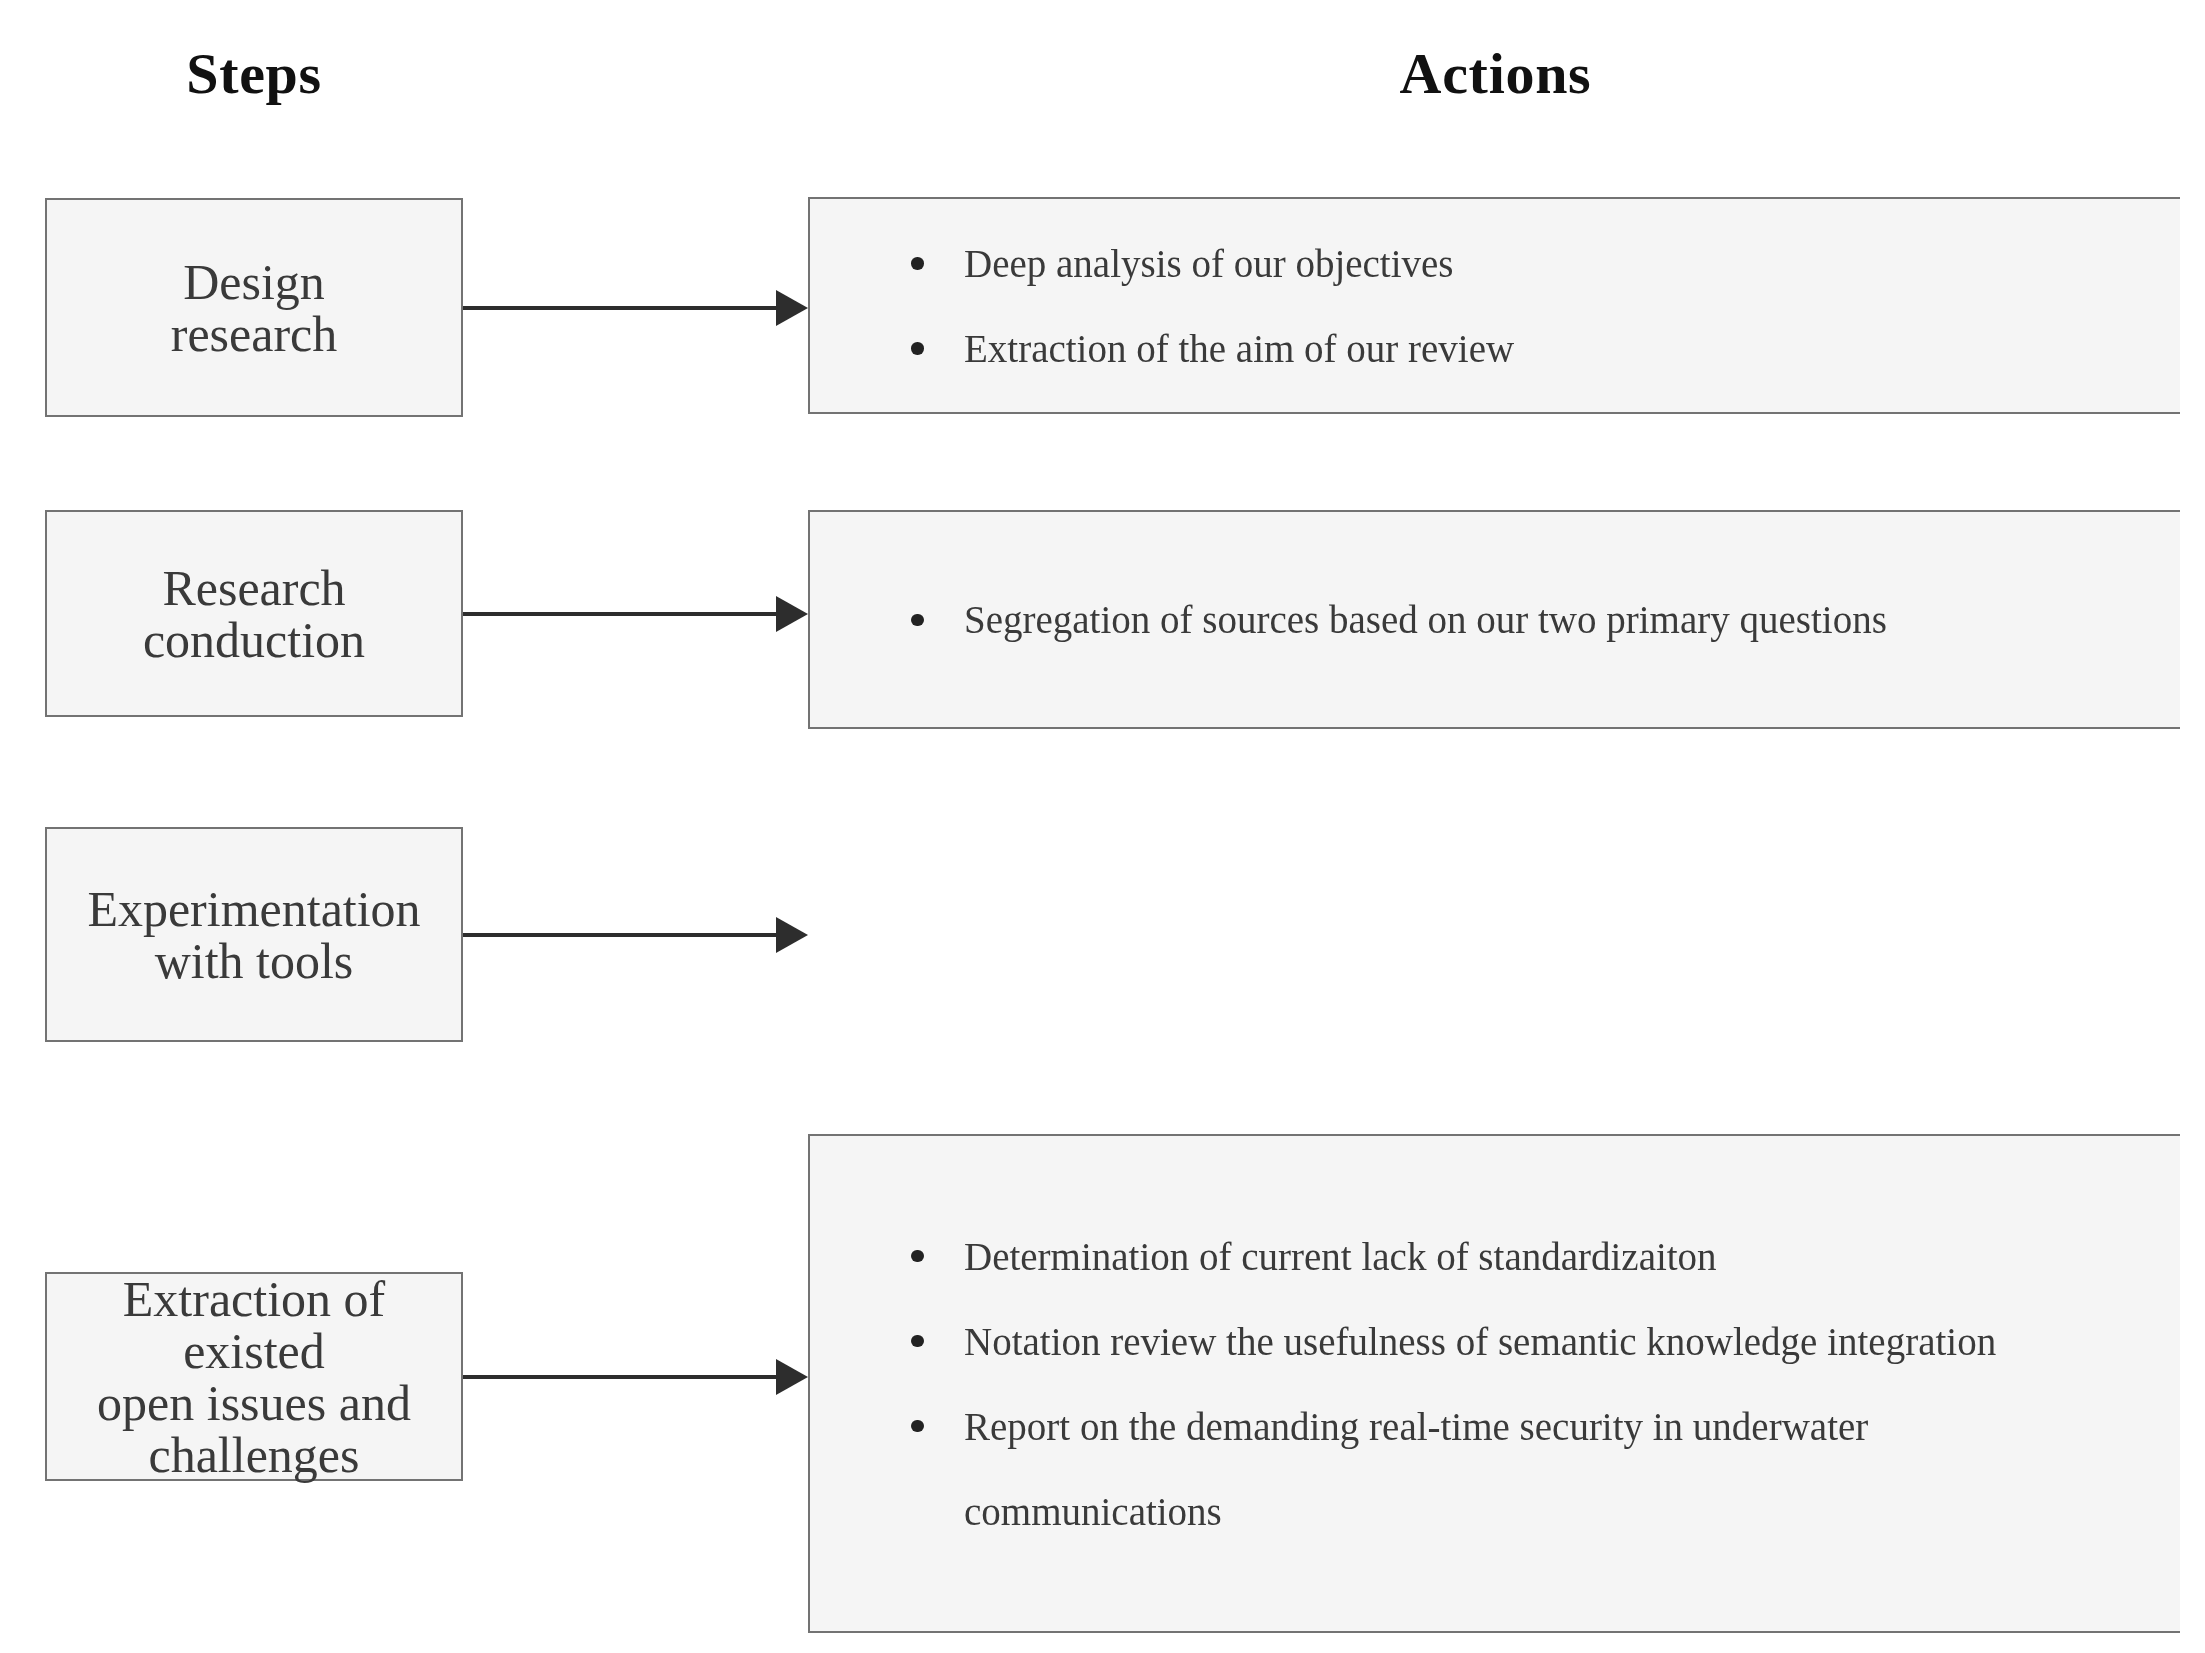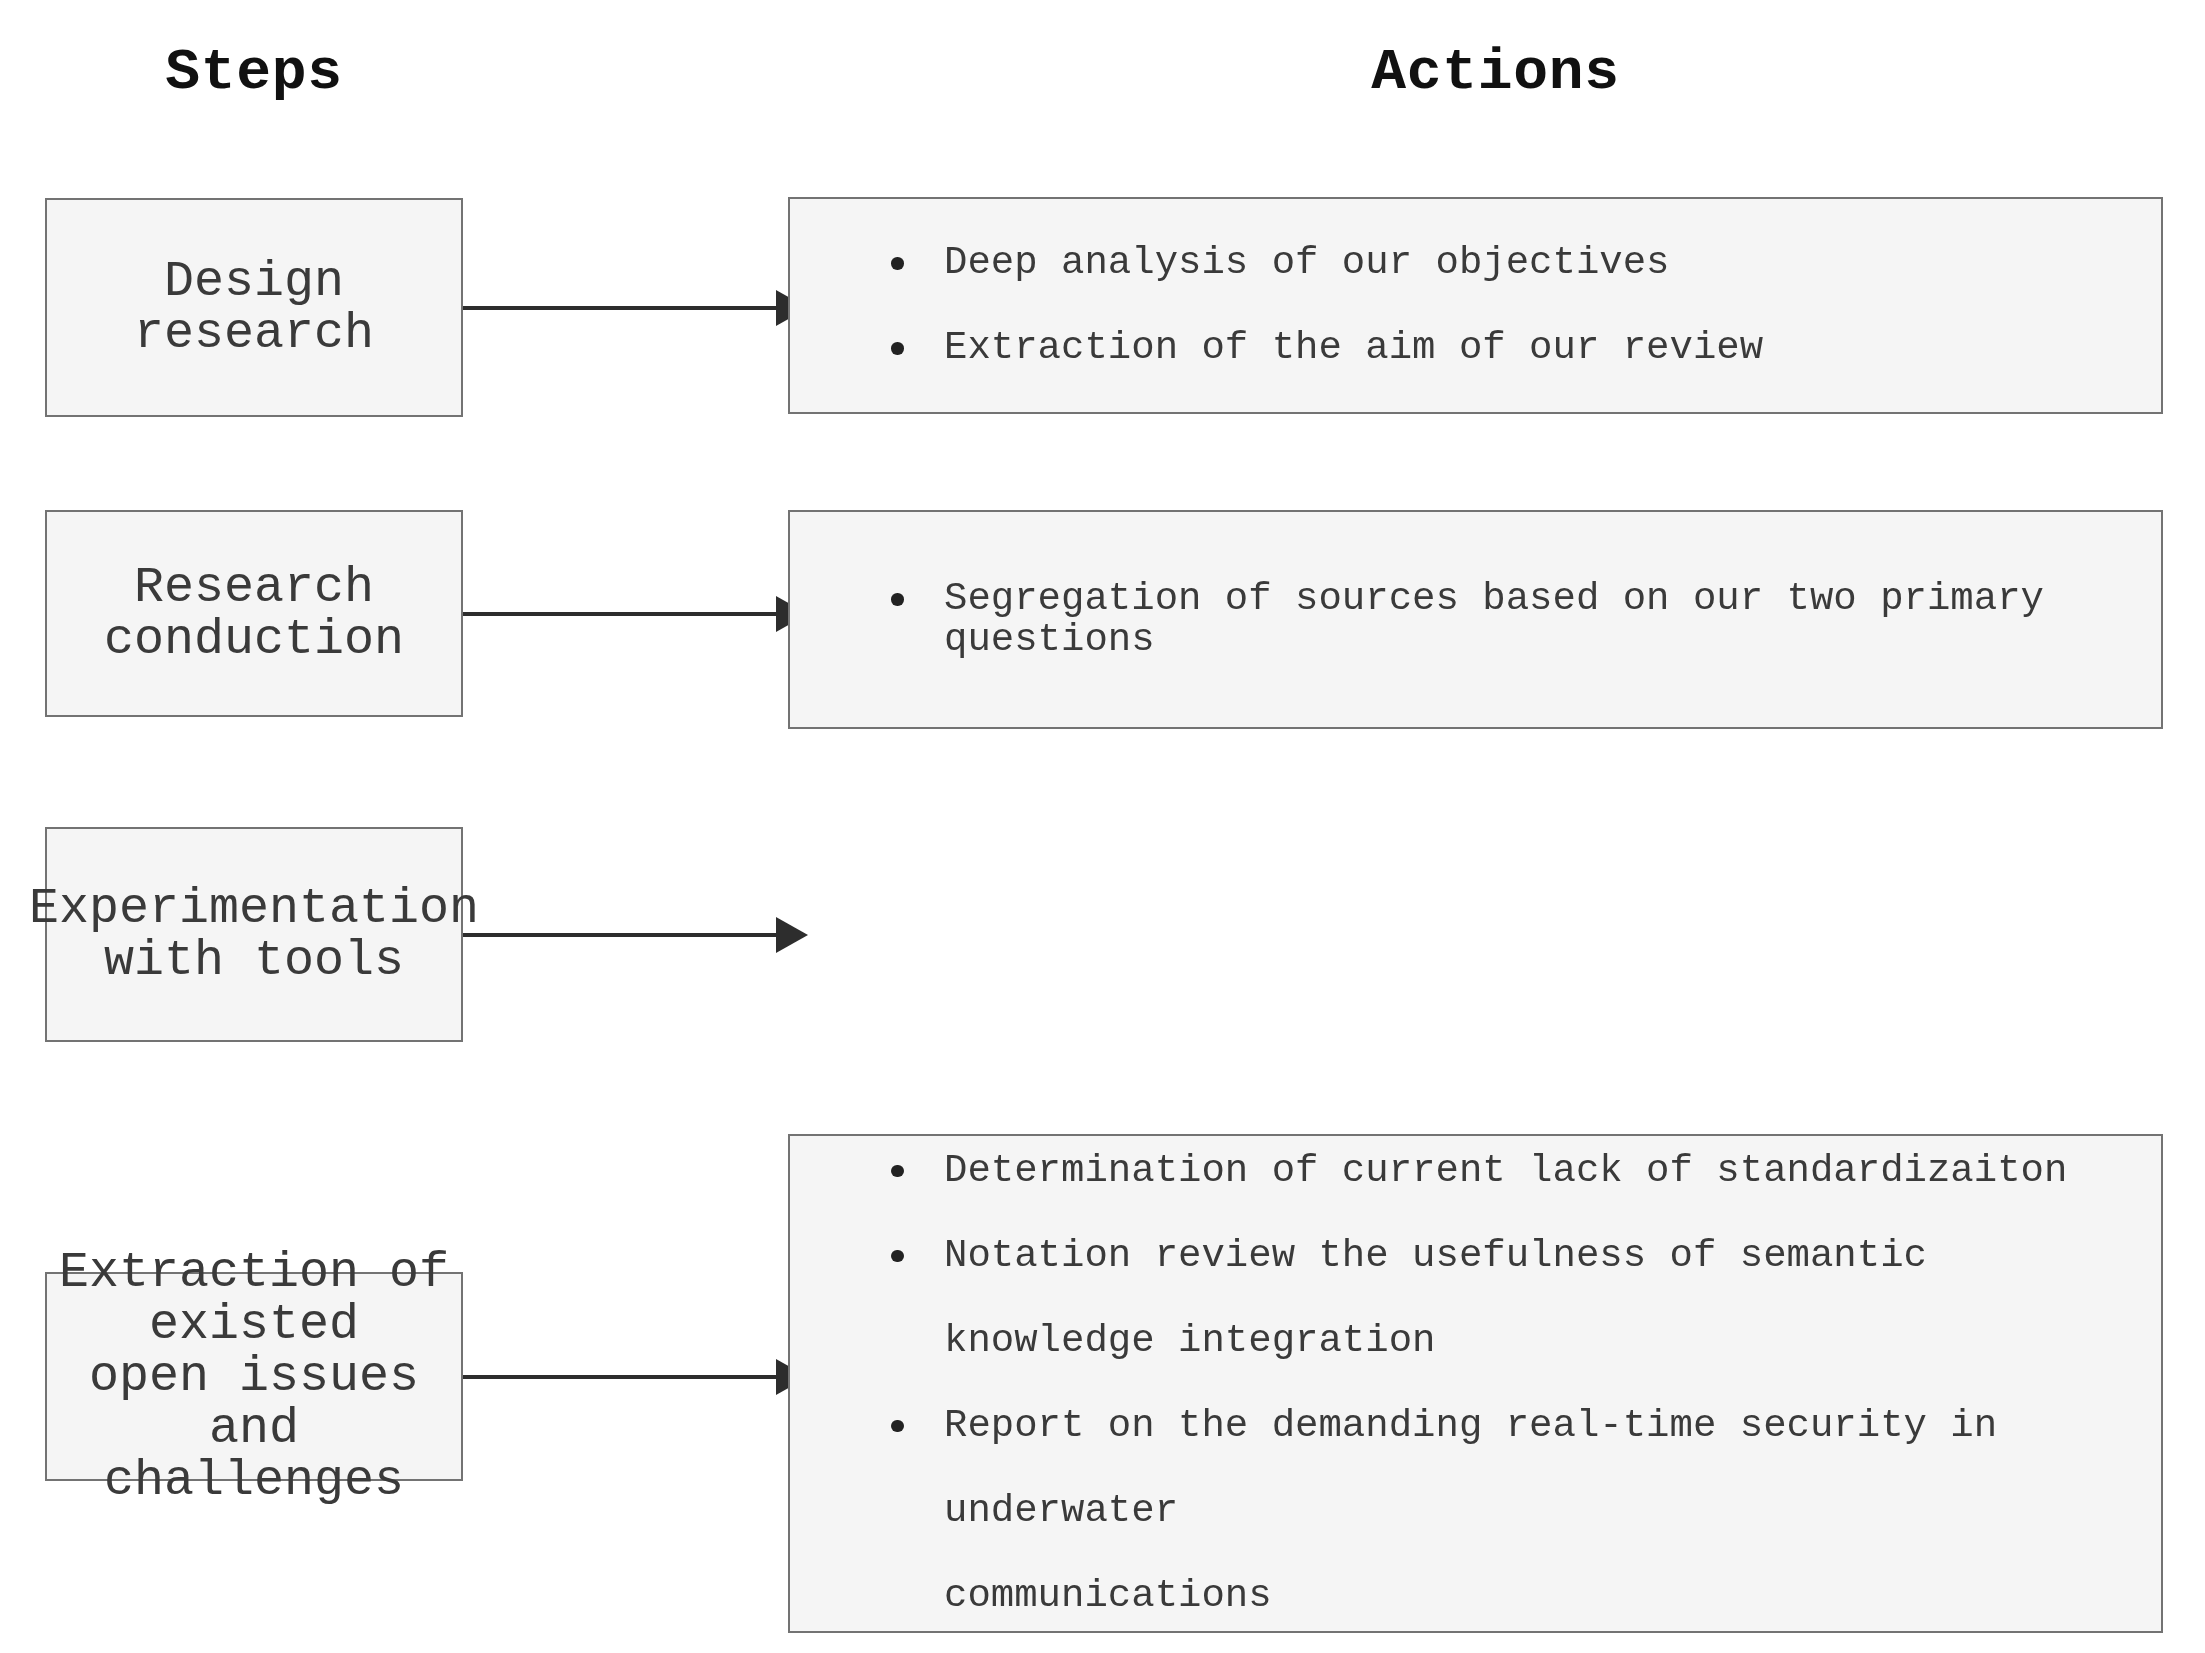--- a/index.html
+++ b/index.html
@@ -9,21 +9,21 @@
     --text:#3a3a3a;
     --header-text:#111111;
     --bullet:#222222;
     --bg:#ffffff;
   }
   html,body{margin:0;padding:0;background:var(--bg);}
   .stage{
     position:relative;
     width:2180px;height:1653px;
     background:var(--bg);
-    font-family:Liberation Mono, monospace;
+    font-family:Liberation Serif, serif;
     overflow:hidden;
   }
   .col-header{
     position:absolute;
     font-size:58px;font-weight:bold;color:var(--header-text);
     text-align:center;letter-spacing:0.7px;
   }
   .col-header.steps{left:45px;width:418px;top:40px;}
   .col-header.actions{left:808px;width:1375px;top:40px;}
 
@@ -38,21 +38,21 @@
   .step-box .step-label{
     white-space:pre-line;
     text-align:center;
     font-size:50px;line-height:52px;color:var(--text);
   }
   .r1.step-box{top:198px;height:219px;}
   .r2.step-box{top:510px;height:207px;}
   .r3.step-box{top:827px;height:215px;}
   .r4.step-box{top:1272px;height:209px;}
 
-  .actions-box{left:788px;width:1375px;justify-content:flex-start;}
+  .actions-box{left:808px;width:1375px;justify-content:flex-start;}
   .r1.actions-box{top:197px;height:217px;}
   .r2.actions-box{top:510px;height:219px;}
   .r3.actions-box{top:822px;height:221px;}
   .r4.actions-box{top:1134px;height:499px;}
 
   ul.actions-list{
     list-style:none;margin:0;padding:0 28px 0 101px;
     display:flex;flex-direction:column;justify-content:center;
     width:100%;box-sizing:border-box;
   }

